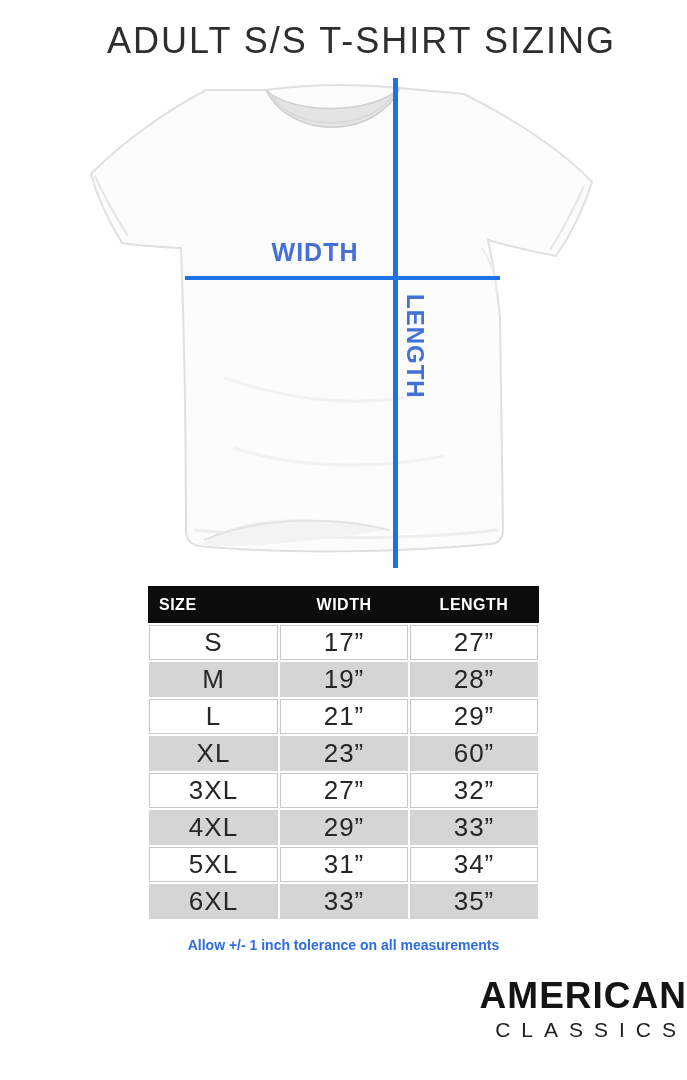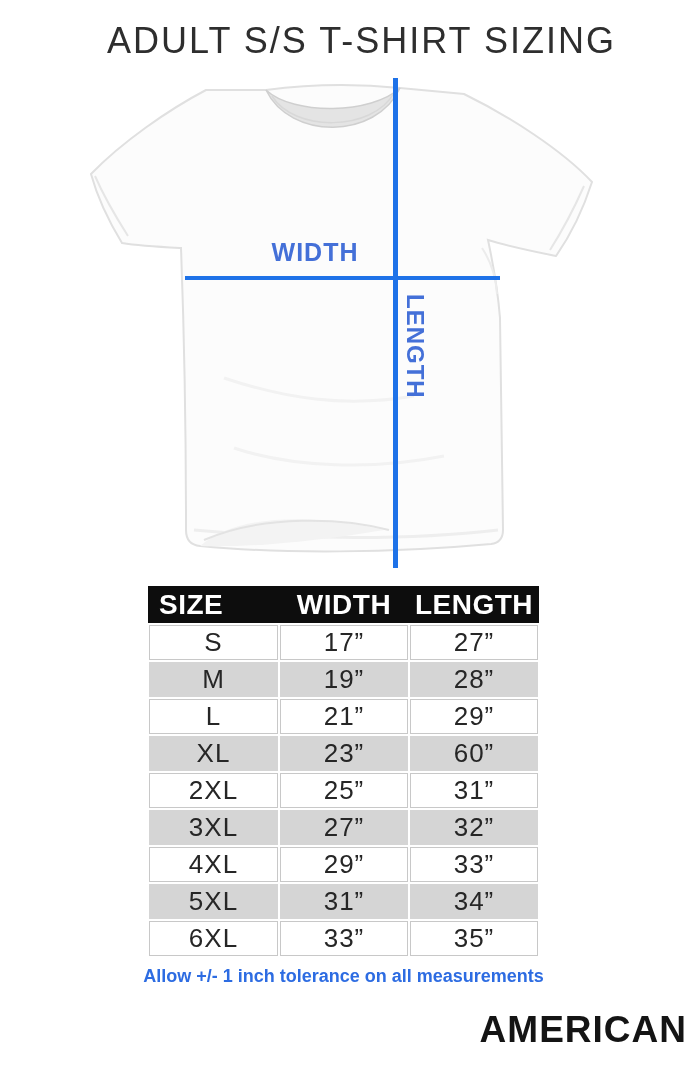--- a/index.html
+++ b/index.html
@@ -33,38 +33,38 @@
     position:absolute; left:401px; top:228px;
     writing-mode:vertical-rl; text-orientation:mixed;
     font-size:24px; font-weight:700; letter-spacing:1px; color:#4470d8;
   }
   
   .size-table {
     width:375px; margin:14px auto 0; border-collapse:collapse;
     table-layout:fixed;
   }
   .size-table th {
-    background:#0d0d0d; color:#ffffff; font-size:28px; font-weight:700;
+    background:#0d0d0d; color:#ffffff; font-size:16px; font-weight:700;
     height:35px; text-align:center; letter-spacing:0.5px;
   }
   .size-table th.col-size { text-align:left; padding-left:11px; width:119px; }
   .size-table th.col-width { width:128px; }
   .size-table th.col-length { width:128px; }
   .size-table td {
     height:33px; text-align:center; font-size:26px; font-weight:400;
     color:#262626; border:2px solid #ffffff; letter-spacing:1px;
   }
   .size-table tbody tr:nth-child(odd) td {
     background:#ffffff; box-shadow:inset 0 0 0 1px #c8c8c8;
   }
   .size-table tbody tr:nth-child(even) td { background:#d5d5d5; }
   
   .tolerance-note {
-    margin-top:8px; text-align:center;
-    font-size:18px; font-weight:700; color:#2d6ce2;
+    margin-top:16px; text-align:center;
+    font-size:14px; font-weight:700; color:#2d6ce2;
   }
   .brand { text-align:right; margin-top:24px; }
   .brand-primary {
     font-size:37px; font-weight:700; letter-spacing:1px; color:#141414;
     line-height:38px;
   }
   .brand-secondary {
     font-size:21px; font-weight:400; letter-spacing:11px; text-indent:11px;
     color:#1d1d1d; line-height:26px; margin-top:2px;
   }
@@ -139,25 +139,20 @@
       <td>L</td>
       <td>21”</td>
       <td>29”</td>
     </tr>
     <tr>
       <td>XL</td>
       <td>23”</td>
       <td>60”</td>
     </tr>
     <tr>
-      <td>2XL</td>
-      <td>25”</td>
-      <td>31”</td>
-    </tr>
-    <tr>
       <td>3XL</td>
       <td>27”</td>
       <td>32”</td>
     </tr>
     <tr>
       <td>4XL</td>
       <td>29”</td>
       <td>33”</td>
     </tr>
     <tr>
@@ -170,13 +165,14 @@
       <td>33”</td>
       <td>35”</td>
     </tr>
   </tbody>
 </table>
 
 <div class="tolerance-note">Allow +/- 1 inch tolerance on all measurements</div>
 
 <div class="brand">
   <div class="brand-primary">AMERICAN</div>
+  <div class="brand-secondary">CLASSICS</div>
 </div>
 
 </body></html>

